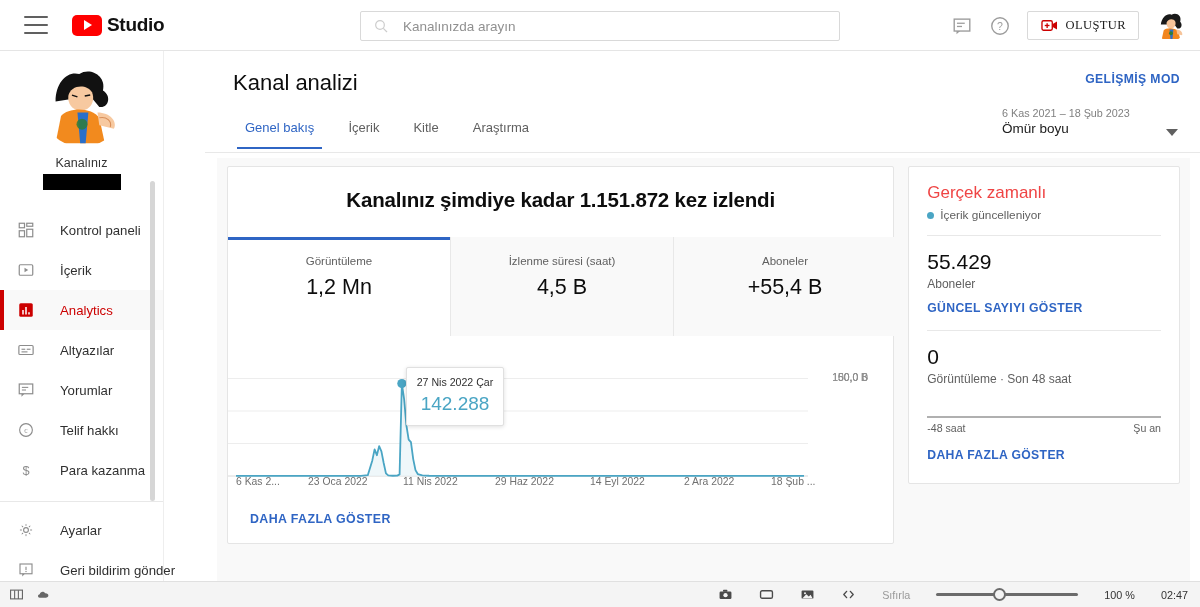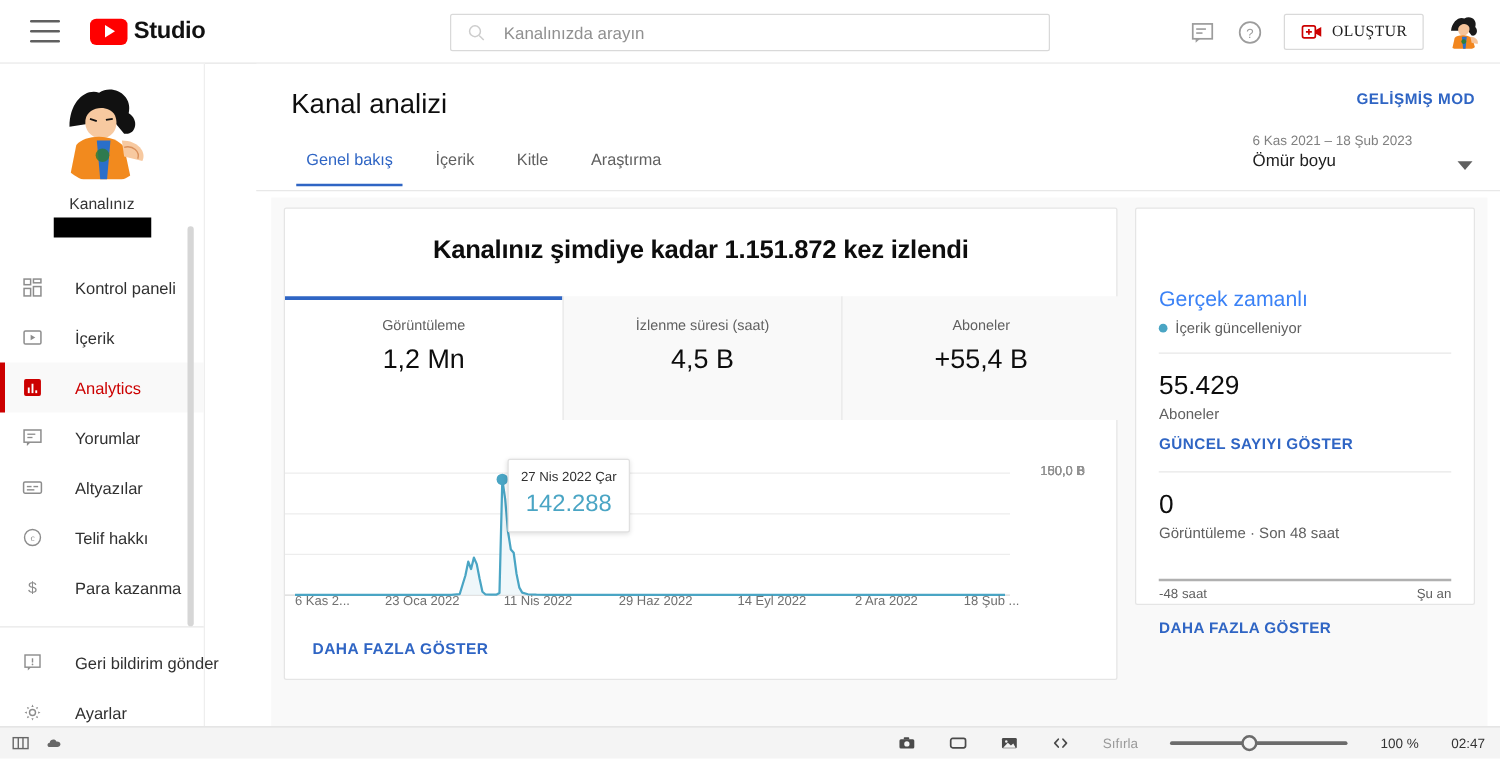--- a/index.html
+++ b/index.html
@@ -98,21 +98,21 @@
   .tt-val { font-size: 19px; color: #4aa5c4; margin-top: 5px; }
   .ylabels { position: absolute; right: 28px; top: 36px; width: 48px; height: 102px; }
   .ylab { position: absolute; right: 0; font-size: 10.4px; color: #909090; }
   .xlabels { position: absolute; left: 0; top: 140px; width: 668px; height: 16px; }
   .xlab { position: absolute; font-size: 10.4px; color: #707070; white-space: nowrap; }
   .more-link { position: absolute; left: 22px; top: 345px; font-size: 12.4px; font-weight: bold;
     letter-spacing: .4px; color: #2f65c4; cursor: pointer; }
 
   
   .card-rt { width: 272px; background: #fff; border: 1px solid #e5e5e5; border-radius: 2px; height: 318px; padding: 16px 18px 0 18px; position: relative; }
-  .rt-title { font-size: 17px; color: #3b82f6; margin-top: 47px; }
+  .rt-title { font-size: 17px; color: #ef4444; }
   .rt-sub { font-size: 11.8px; color: #606060; margin-top: 5px; display: flex; align-items: center; gap: 6px; }
   .rt-dot { width: 7px; height: 7px; border-radius: 50%; background: #4aa5c4; display: inline-block; }
   .rt-rule { height: 1px; background: #e8e8e8; margin: 13px 0 0 0; }
   .rt-big { font-size: 21px; color: #0d0d0d; margin-top: 14px; }
   .rt-cap { font-size: 12px; color: #606060; margin-top: 3px; }
   .rt-link { font-size: 12.2px; font-weight: bold; letter-spacing: .35px; color: #2f65c4; margin-top: 10px; cursor: pointer; }
   .rt-axis { height: 2px; background: #b0b0b0; margin-top: 30px; }
   .rt-axis-row { display: flex; justify-content: space-between; margin-top: 4px; font-size: 10.6px; color: #606060; }
 
   
@@ -238,82 +238,82 @@
             <rect x="11" y="8" width="2" height="10" fill="#fff"></rect>
             <rect x="15" y="15" width="2" height="3" fill="#fff"></rect>
           </svg>
         </span>
         <span class="txt">Analytics</span>
       </div>
 
       <div class="sb-item">
         <span class="ico">
           <svg viewBox="0 0 24 24" width="18" height="18">
+            <rect x="2.5" y="6" width="19" height="12" rx="1.5" fill="none" stroke="#606060" stroke-width="1.6"></rect>
+            <line x1="6" y1="11" x2="11" y2="11" stroke="#606060" stroke-width="1.5"></line>
+            <line x1="13" y1="11" x2="18" y2="11" stroke="#606060" stroke-width="1.5"></line>
+            <line x1="6" y1="14.5" x2="14" y2="14.5" stroke="#606060" stroke-width="1.5"></line>
+          </svg>
+        </span>
+        <span class="txt">Altyazılar</span>
+      </div>
+
+      <div class="sb-item">
+        <span class="ico">
+          <svg viewBox="0 0 24 24" width="18" height="18">
             <rect x="3" y="4" width="18" height="13" fill="none" stroke="#606060" stroke-width="1.6"></rect>
             <line x1="6.5" y1="8.5" x2="15" y2="8.5" stroke="#606060" stroke-width="1.4"></line>
             <line x1="6.5" y1="12" x2="12" y2="12" stroke="#606060" stroke-width="1.4"></line>
             <path d="M6 17 L6 21 L10 17 Z" fill="#606060"></path>
           </svg>
         </span>
         <span class="txt">Yorumlar</span>
       </div>
 
       <div class="sb-item">
         <span class="ico">
           <svg viewBox="0 0 24 24" width="18" height="18">
-            <rect x="2.5" y="6" width="19" height="12" rx="1.5" fill="none" stroke="#606060" stroke-width="1.6"></rect>
-            <line x1="6" y1="11" x2="11" y2="11" stroke="#606060" stroke-width="1.5"></line>
-            <line x1="13" y1="11" x2="18" y2="11" stroke="#606060" stroke-width="1.5"></line>
-            <line x1="6" y1="14.5" x2="14" y2="14.5" stroke="#606060" stroke-width="1.5"></line>
-          </svg>
-        </span>
-        <span class="txt">Altyazılar</span>
-      </div>
-
-      <div class="sb-item">
-        <span class="ico">
-          <svg viewBox="0 0 24 24" width="18" height="18">
             <circle cx="12" cy="12" r="8.5" fill="none" stroke="#606060" stroke-width="1.5"></circle>
             <text x="12" y="16" font-size="10" fill="#606060" text-anchor="middle" font-family="Liberation Serif">c</text>
           </svg>
         </span>
         <span class="txt">Telif hakkı</span>
       </div>
 
       <div class="sb-item">
         <span class="ico">
           <svg viewBox="0 0 24 24" width="18" height="18">
             <text x="12" y="18" font-size="17" fill="#606060" text-anchor="middle" font-family="Liberation Sans">$</text>
           </svg>
         </span>
         <span class="txt">Para kazanma</span>
       </div>
 
       <div class="sb-sep"></div>
+
+      <div class="sb-item">
+        <span class="ico">
+          <svg viewBox="0 0 24 24" width="18" height="18">
+            <circle cx="12" cy="12" r="3.2" fill="none" stroke="#606060" stroke-width="1.5"></circle>
+            <path d="M12 3.5 L13.2 6 L10.8 6 Z M12 20.5 L10.8 18 L13.2 18 Z M3.5 12 L6 10.8 L6 13.2 Z M20.5 12 L18 13.2 L18 10.8 Z M6 6 L8.6 7 L7 8.6 Z M18 18 L15.4 17 L17 15.4 Z M18 6 L17 8.6 L15.4 7 Z M6 18 L7 15.4 L8.6 17 Z" fill="#606060"></path>
+          </svg>
+        </span>
+        <span class="txt">Ayarlar</span>
+      </div>
 
       <div class="sb-item">
         <span class="ico">
           <svg viewBox="0 0 24 24" width="18" height="18">
             <rect x="4" y="4" width="16" height="13" fill="none" stroke="#606060" stroke-width="1.5"></rect>
             <line x1="12" y1="7.5" x2="12" y2="12" stroke="#606060" stroke-width="1.5"></line>
             <circle cx="12" cy="14" r=".9" fill="#606060"></circle>
             <path d="M7 17 L7 20.5 L10.5 17 Z" fill="#606060"></path>
           </svg>
         </span>
         <span class="txt">Geri bildirim gönder</span>
-      </div>
-
-      <div class="sb-item">
-        <span class="ico">
-          <svg viewBox="0 0 24 24" width="18" height="18">
-            <circle cx="12" cy="12" r="3.2" fill="none" stroke="#606060" stroke-width="1.5"></circle>
-            <path d="M12 3.5 L13.2 6 L10.8 6 Z M12 20.5 L10.8 18 L13.2 18 Z M3.5 12 L6 10.8 L6 13.2 Z M20.5 12 L18 13.2 L18 10.8 Z M6 6 L8.6 7 L7 8.6 Z M18 18 L15.4 17 L17 15.4 Z M18 6 L17 8.6 L15.4 7 Z M6 18 L7 15.4 L8.6 17 Z" fill="#606060"></path>
-          </svg>
-        </span>
-        <span class="txt">Ayarlar</span>
       </div>
     </div>
 
     <div class="sb-scroll"></div>
   </div>
 
   <div class="main">
     <div class="page-title">Kanal analizi</div>
     <div class="adv-mode">GELİŞMİŞ MOD</div>
 

